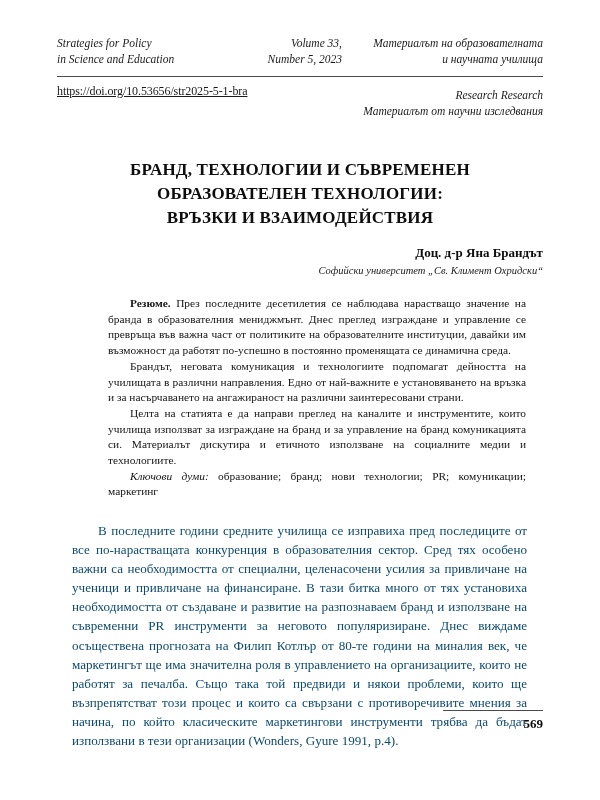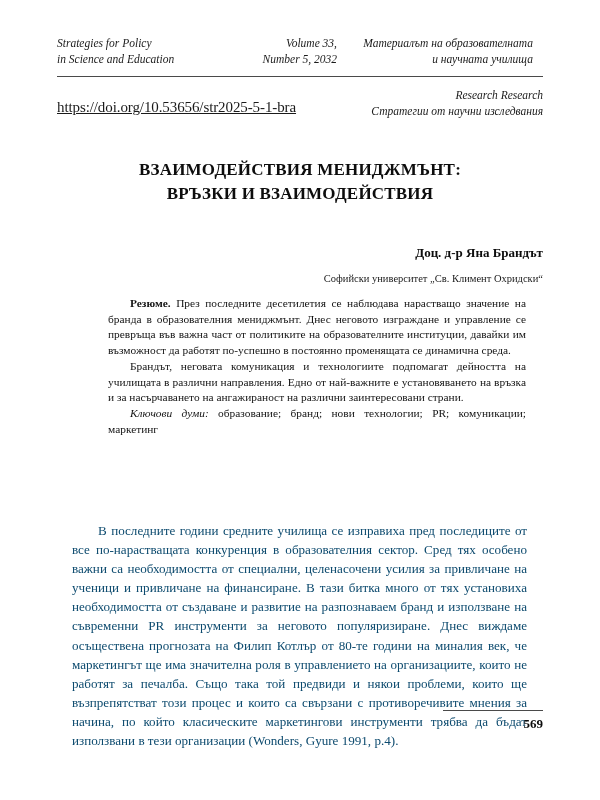--- a/index.html
+++ b/index.html
@@ -17,20 +17,21 @@
     color: #111111;
   }
 
   
   .masthead {
     position: absolute;
     left: 57px;
     top: 36px;
     width: 486px;
     display: flex;
+    justify-content: space-between;
     align-items: flex-start;
   }
   .mast-col {
     font-style: italic;
     font-size: 11.5px;
     line-height: 15.5px;
     color: #1a1a1a;
     white-space: nowrap;
   }
   .mast-left  { text-align: left;   width: 160px; }
@@ -43,22 +44,22 @@
     top: 76px;
     width: 486px;
     height: 0;
     border-top: 1.3px solid #4a4a4a;
   }
 
   
   .doi {
     position: absolute;
     left: 57px;
-    top: 100px;
-    font-size: 15px;
+    top: 84px;
+    font-size: 12px;
     line-height: 14px;
     color: #1a1a1a;
     text-decoration: underline;
     letter-spacing: -0.1px;
   }
   .rr-block {
     position: absolute;
     right: 57px;
     top: 88px;
     text-align: right;
@@ -91,24 +92,24 @@
     font-weight: bold;
     font-size: 13px;
     line-height: 17px;
     color: #0d0d0d;
   }
   .affil {
     position: absolute;
     right: 57px;
     top: 263px;
     text-align: center;
+    font-style: italic;
     font-size: 10.5px;
     line-height: 15px;
     color: #1a1a1a;
-    margin-top: 8px;
   }
 
   
   .abstract {
     position: absolute;
     left: 108px;
     top: 296px;
     width: 418px;
     font-size: 11.4px;
     line-height: 15.7px;
@@ -161,47 +162,49 @@
 
 <div id="page">
 
   <div class="masthead">
     <div class="mast-col mast-left">
       <div>Strategies for Policy</div>
       <div>in Science and Education</div>
     </div>
     <div class="mast-col mast-mid">
       <div>Volume 33,</div>
-      <div>Number 5, 2032</div>
+      <div>Number 5, 2023</div>
     </div>
     <div class="mast-col mast-right">
       <div>Материалът на образователната</div>
       <div>и научната училища</div>
     </div>
   </div>
   <div class="mast-rule"></div>
 
   <a class="doi" href="#">https://doi.org/10.53656/str2025-5-1-bra</a>
 
   <div class="rr-block">
     <div>Research Research</div>
-    <div>Стратегии от научни изследвания</div>
+    <div>Материалът от научни изследвания</div>
   </div>
 
   <div class="title">
-    <div>ВЗАИМОДЕЙСТВИЯ МЕНИДЖМЪНТ:</div>
+    <div>БРАНД, ТЕХНОЛОГИИ И СЪВРЕМЕНЕН</div>
+    <div>ОБРАЗОВАТЕЛЕН ТЕХНОЛОГИИ:</div>
     <div>ВРЪЗКИ И ВЗАИМОДЕЙСТВИЯ</div>
   </div>
 
   <div class="author">Доц. д-р Яна Брандът</div>
   <div class="affil">Софийски университет „Св. Климент Охридски“</div>
 
   <div class="abstract">
-    <p><span class="lead">Резюме.</span><span> През последните десетилетия се наблюдава нарастващо значение на бранда в образователния мениджмънт. Днес неговото изграждане и управление се превръща във важна част от политиките на образователните институции, давайки им възможност да работят по-успешно в постоянно променящата се динамична среда.</span></p>
+    <p><span class="lead">Резюме.</span><span> През последните десетилетия се наблюдава нарастващо значение на бранда в образователния мениджмънт. Днес преглед изграждане и управление се превръща във важна част от политиките на образователните институции, давайки им възможност да работят по-успешно в постоянно променящата се динамична среда.</span></p>
     <p>Брандът, неговата комуникация и технологиите подпомагат дейността на училищата в различни направления. Едно от най-важните е установяването на връзка и за насърчаването на ангажираност на различни заинтересовани страни.</p>
+    <p>Целта на статията е да направи преглед на каналите и инструментите, които училища използват за изграждане на бранд и за управление на бранд комуникацията си. Материалът дискутира и етичното използване на социалните медии и технологиите.</p>
     <p><span class="kw-label">Ключови думи:</span><span> образование; бранд; нови технологии; PR; комуникации; маркетинг</span></p>
   </div>
 
   <div class="body-text">
     <p>В последните години средните училища се изправиха пред последиците от все по-нарастващата конкуренция в образователния сектор. Сред тях особено важни са необходимостта от специални, целенасочени усилия за привличане на ученици и  привличане на финансиране. В тази битка много от тях установиха необходимостта от създаване и развитие на разпознаваем бранд и използване на съвременни PR инструменти за неговото популяризиране. Днес виждаме осъществена прогнозата на Филип Котлър от 80-те години на миналия век, че маркетингът ще има значителна роля в управлението на организациите, които не работят за печалба. Също така той предвиди и някои проблеми, които ще възпрепятстват този процес и които са свързани с противоречивите мнения за начина, по който класическите маркетингови инструменти трябва да бъдат използвани в тези организации (Wonders, Gyure 1991, p.4).</p>
   </div>
 
   <div class="foot-rule"></div>
   <div class="page-no">569</div>
 

